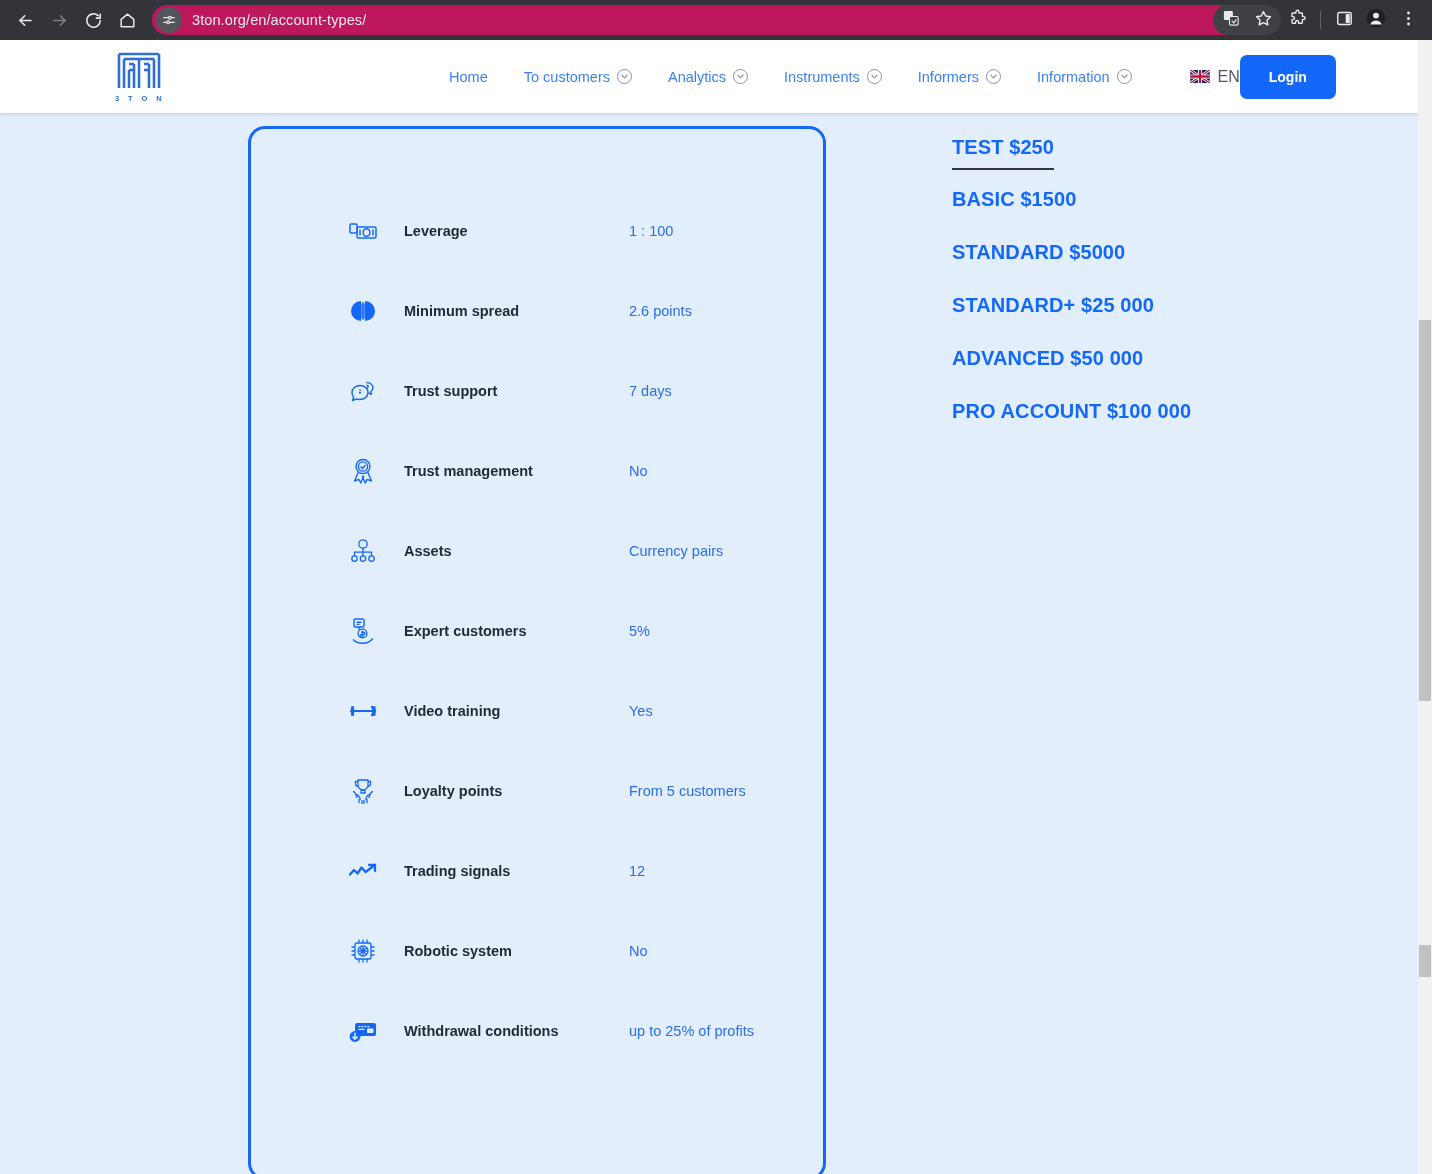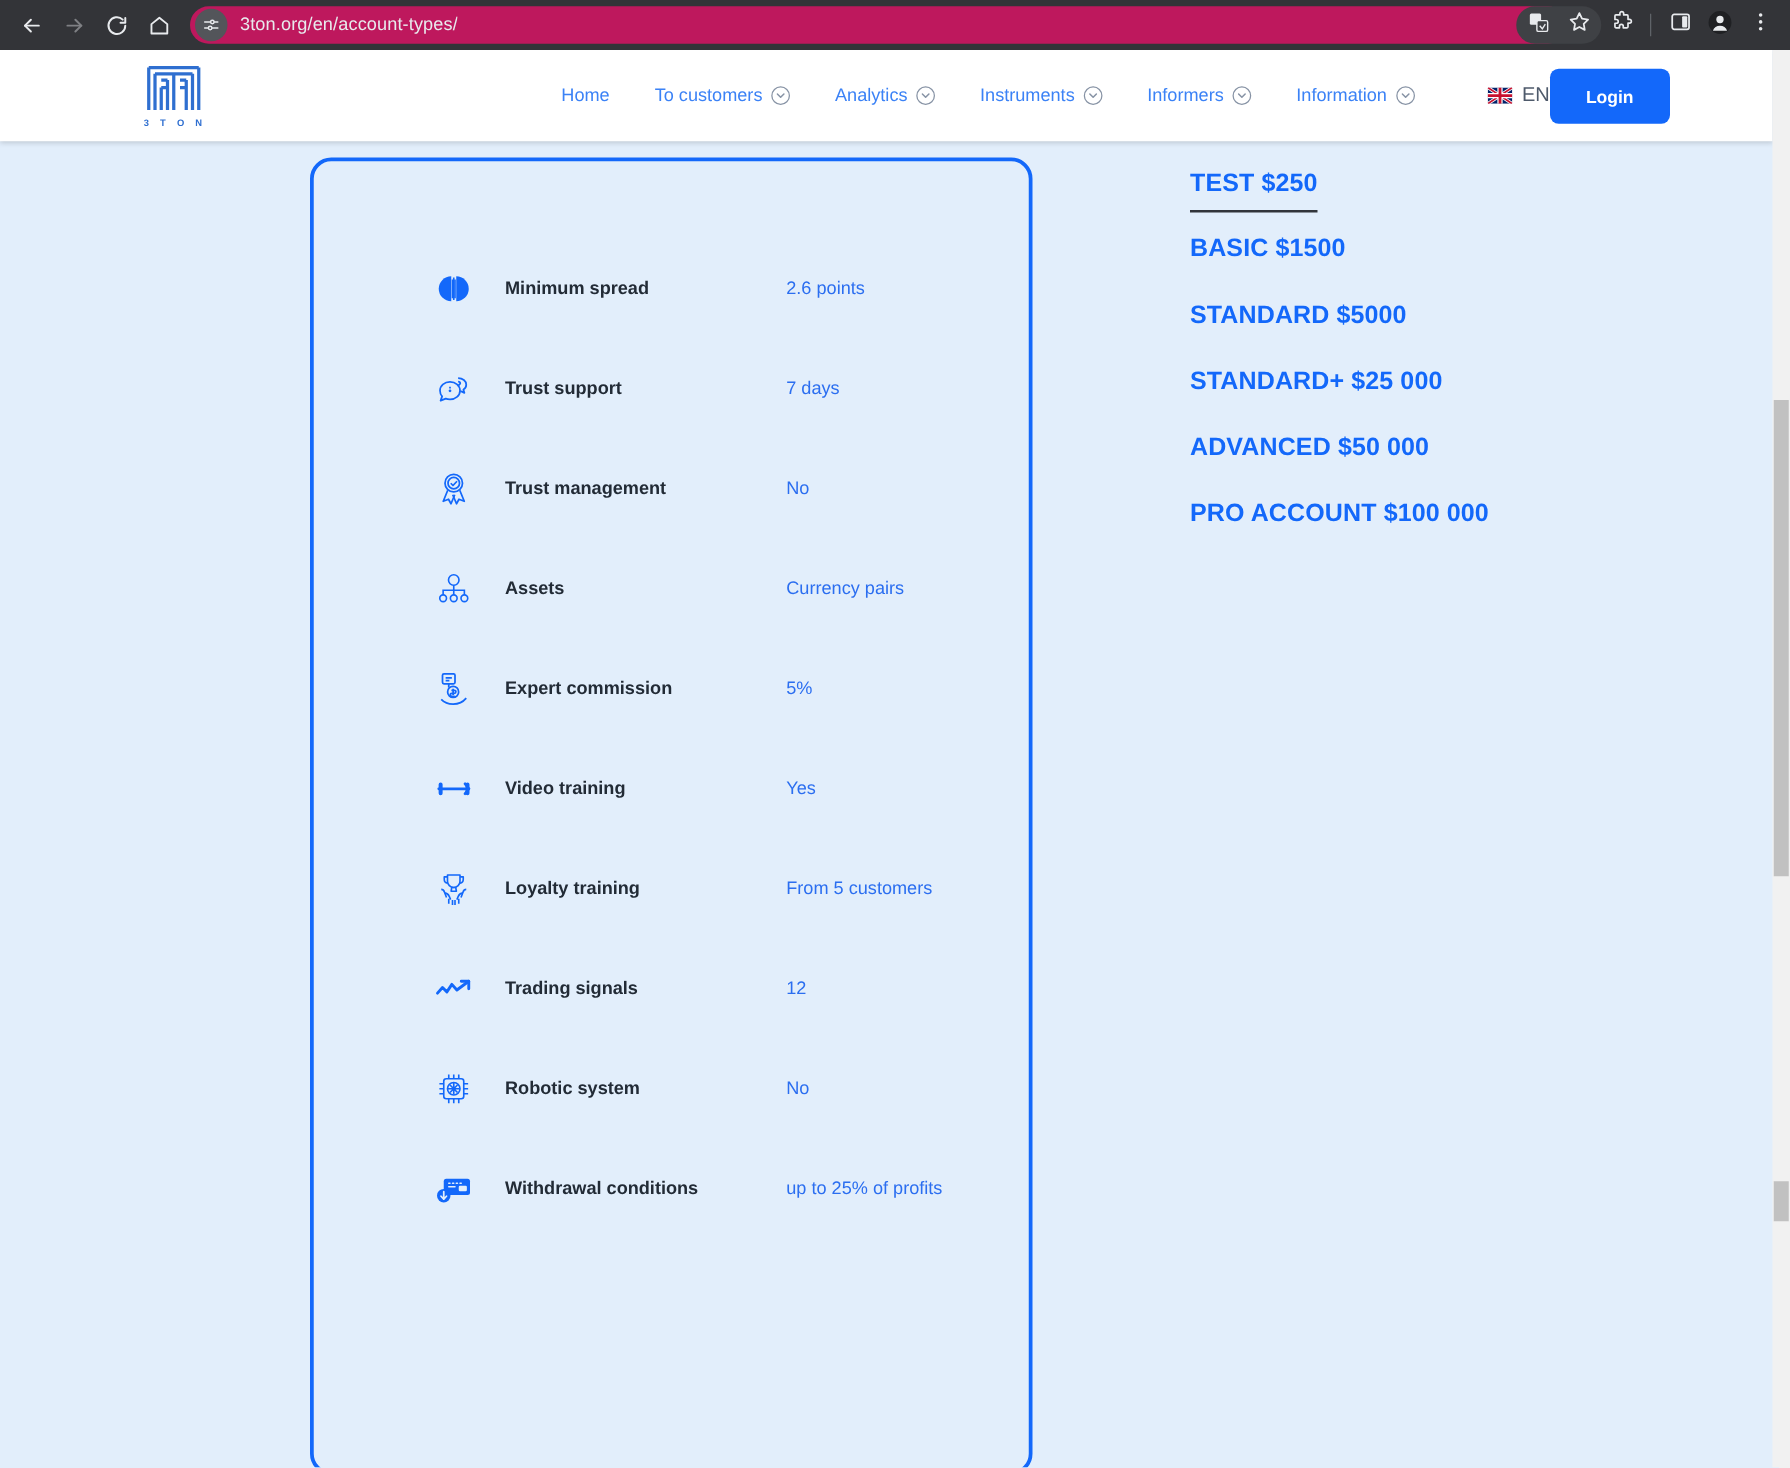--- a/index.html
+++ b/index.html
@@ -391,20 +391,32 @@
   </div>
 
   <button class="login-btn">Login</button>
 </div>
 
 <div class="page">
 
   <div class="spec-card">
     <div class="spec-rows">
 
+      <div class="spec-row">
+        <span class="spec-icon">
+          <svg width="30" height="26" viewBox="0 0 30 26" fill="none" stroke="#1368fa" stroke-width="1.5" stroke-linejoin="round">
+              <rect x="2" y="6" width="7" height="9" rx="1"></rect>
+              <rect x="9" y="9" width="19" height="11" rx="1.5"></rect>
+              <ellipse cx="18.5" cy="14.5" rx="3.4" ry="3.8"></ellipse>
+              <path d="M12 11.6v5.8M25 11.6v5.8"></path>
+            </svg>
+        </span>
+        <span class="spec-label">Leverage</span>
+        <span class="spec-value">1 : 100</span>
+      </div>
 
       <div class="spec-row">
         <span class="spec-icon">
           <svg width="26" height="24" viewBox="0 0 26 24" fill="none">
               <path d="M11 2a9.6 9.6 0 0 0 0 20z" fill="#1368fa"></path>
               <path d="M15 2a9.6 9.6 0 0 1 0 20z" fill="#1368fa"></path>
               <g stroke="#1368fa" stroke-width="1.3">
                 <path d="M13 3v18"></path>
                 <path d="M12 4.5v15M14 4.5v15"></path>
               </g>
@@ -461,21 +473,21 @@
         <span class="spec-icon">
           <svg width="27" height="28" viewBox="0 0 27 28" fill="none" stroke="#1368fa" stroke-width="1.4" stroke-linejoin="round">
               <rect x="4" y="2" width="10" height="8" rx="1.2"></rect>
               <path d="M6.5 5.2h5M6.5 7.4h3"></path>
               <path d="M9 10v3"></path>
               <circle cx="12.5" cy="16.5" r="4.4"></circle>
               <path d="M12.5 14v5M11.1 15.2h2.4a1.2 1.2 0 0 1 0 2.4h-2.1a1.2 1.2 0 0 0 0 2.4h2.4"></path>
               <path d="M3 22.5c2.4 2.6 5.6 3.8 9.5 3.8 4.6 0 8-1.8 10.5-4.8"></path>
             </svg>
         </span>
-        <span class="spec-label">Expert commission</span>
+        <span class="spec-label">Expert customers</span>
         <span class="spec-value">5%</span>
       </div>
 
       <div class="spec-row">
         <span class="spec-icon">
           <svg width="30" height="16" viewBox="0 0 30 16" fill="none" stroke="#1368fa" stroke-width="2.2" stroke-linecap="round">
               <path d="M3 8h24"></path>
               <path d="M4.5 4.5v7M26 4.5v7" stroke-width="3.2"></path>
               <path d="M24 4l3 4-3 4" fill="none"></path>
             </svg>
@@ -489,21 +501,21 @@
           <svg width="28" height="28" viewBox="0 0 28 28" fill="none" stroke="#1368fa" stroke-width="1.3" stroke-linejoin="round">
               <path d="M9 3h10v5a5 5 0 0 1-10 0z"></path>
               <path d="M9 4.5H6.4v1.8c0 1.7 1.2 3 2.6 3.2M19 4.5h2.6v1.8c0 1.7-1.2 3-2.6 3.2"></path>
               <path d="M12.4 13h3.2l.5 3h-4.2z"></path>
               <path d="M4 14.5c1.4 0 2.2 1 2.6 2.2l1.6 4.3"></path>
               <path d="M24 14.5c-1.4 0-2.2 1-2.6 2.2l-1.6 4.3"></path>
               <path d="M7 17.5c1.5 0 2.8 1.2 3.4 2.6l1.1 2.6M21 17.5c-1.5 0-2.8 1.2-3.4 2.6l-1.1 2.6"></path>
               <path d="M10 22v4M18 22v4M13 23v4M15 23v4"></path>
             </svg>
         </span>
-        <span class="spec-label">Loyalty training</span>
+        <span class="spec-label">Loyalty points</span>
         <span class="spec-value">From 5 customers</span>
       </div>
 
 
       <div class="spec-row">
         <span class="spec-icon">
           <svg width="30" height="18" viewBox="0 0 30 18" fill="none" stroke="#1368fa" stroke-width="2.3" stroke-linecap="round" stroke-linejoin="round">
               <path d="M2 12.5l4-4.5 3.5 3.5 4-6 4 4.5L27 3"></path>
               <path d="M21 3h6v6"></path>
             </svg>

